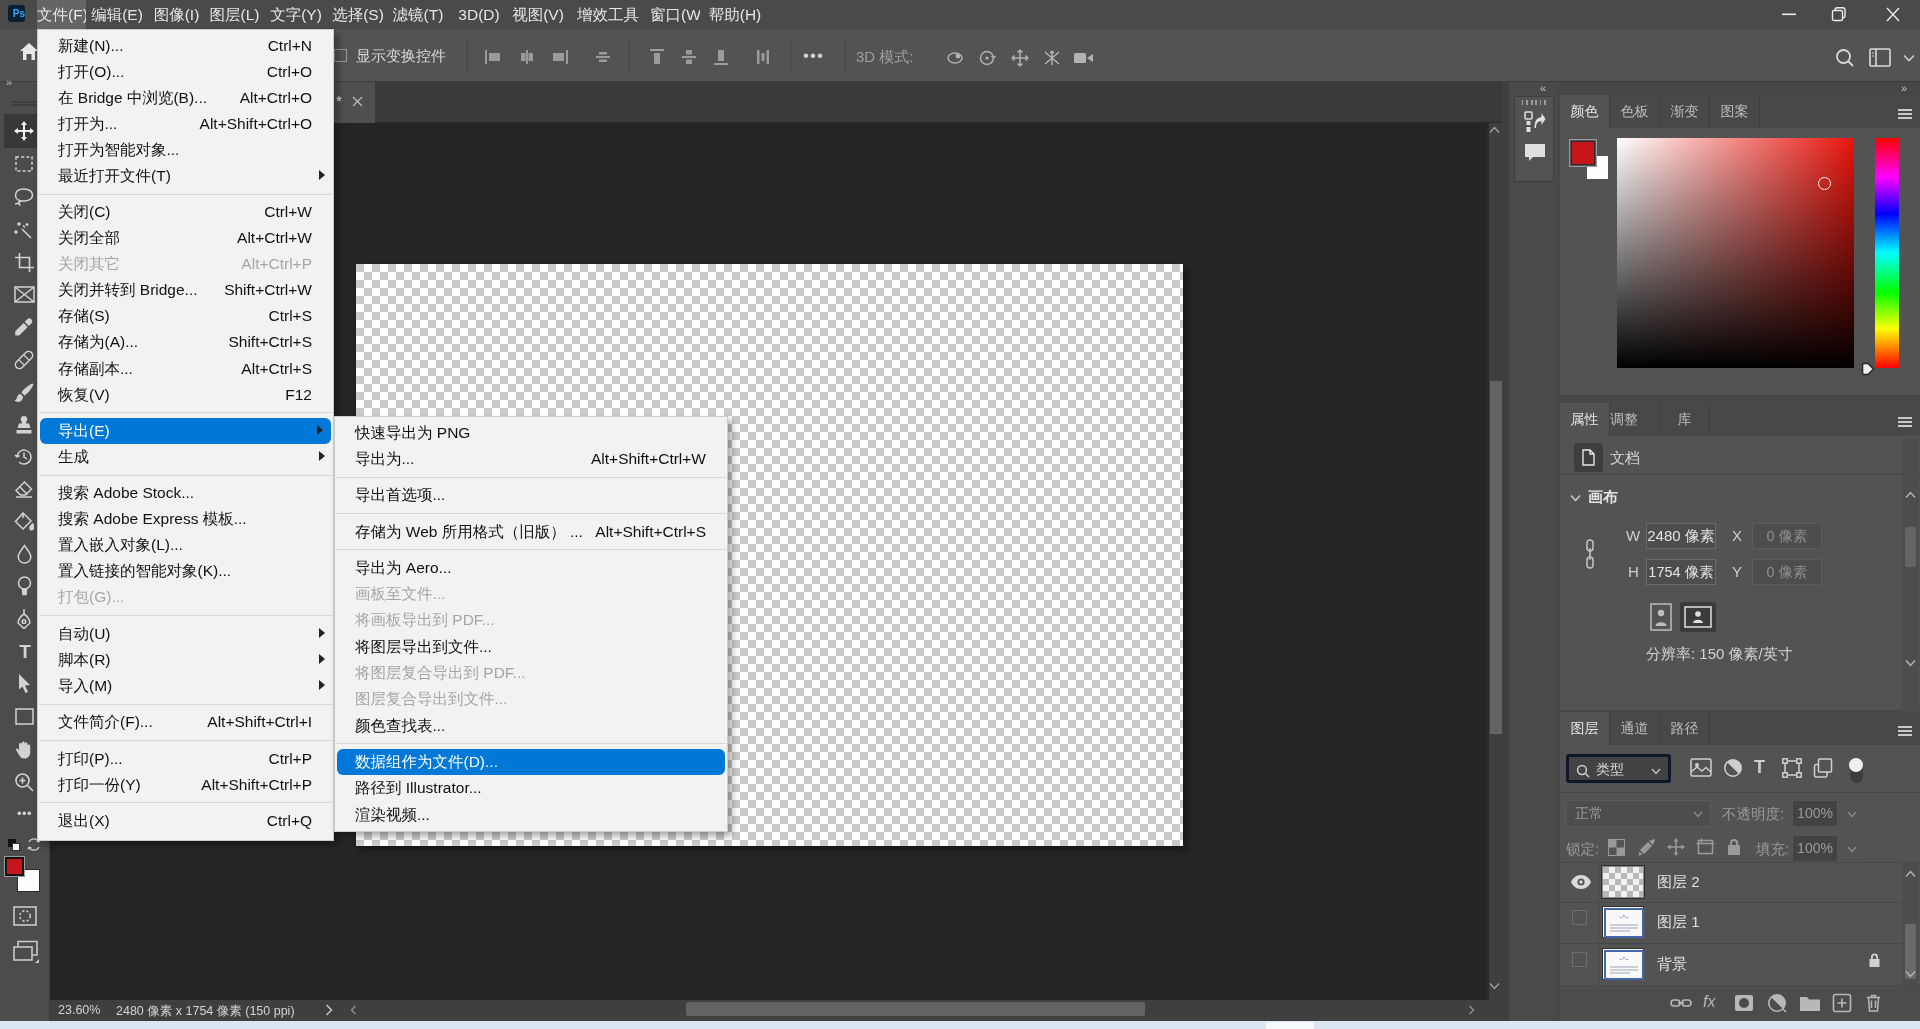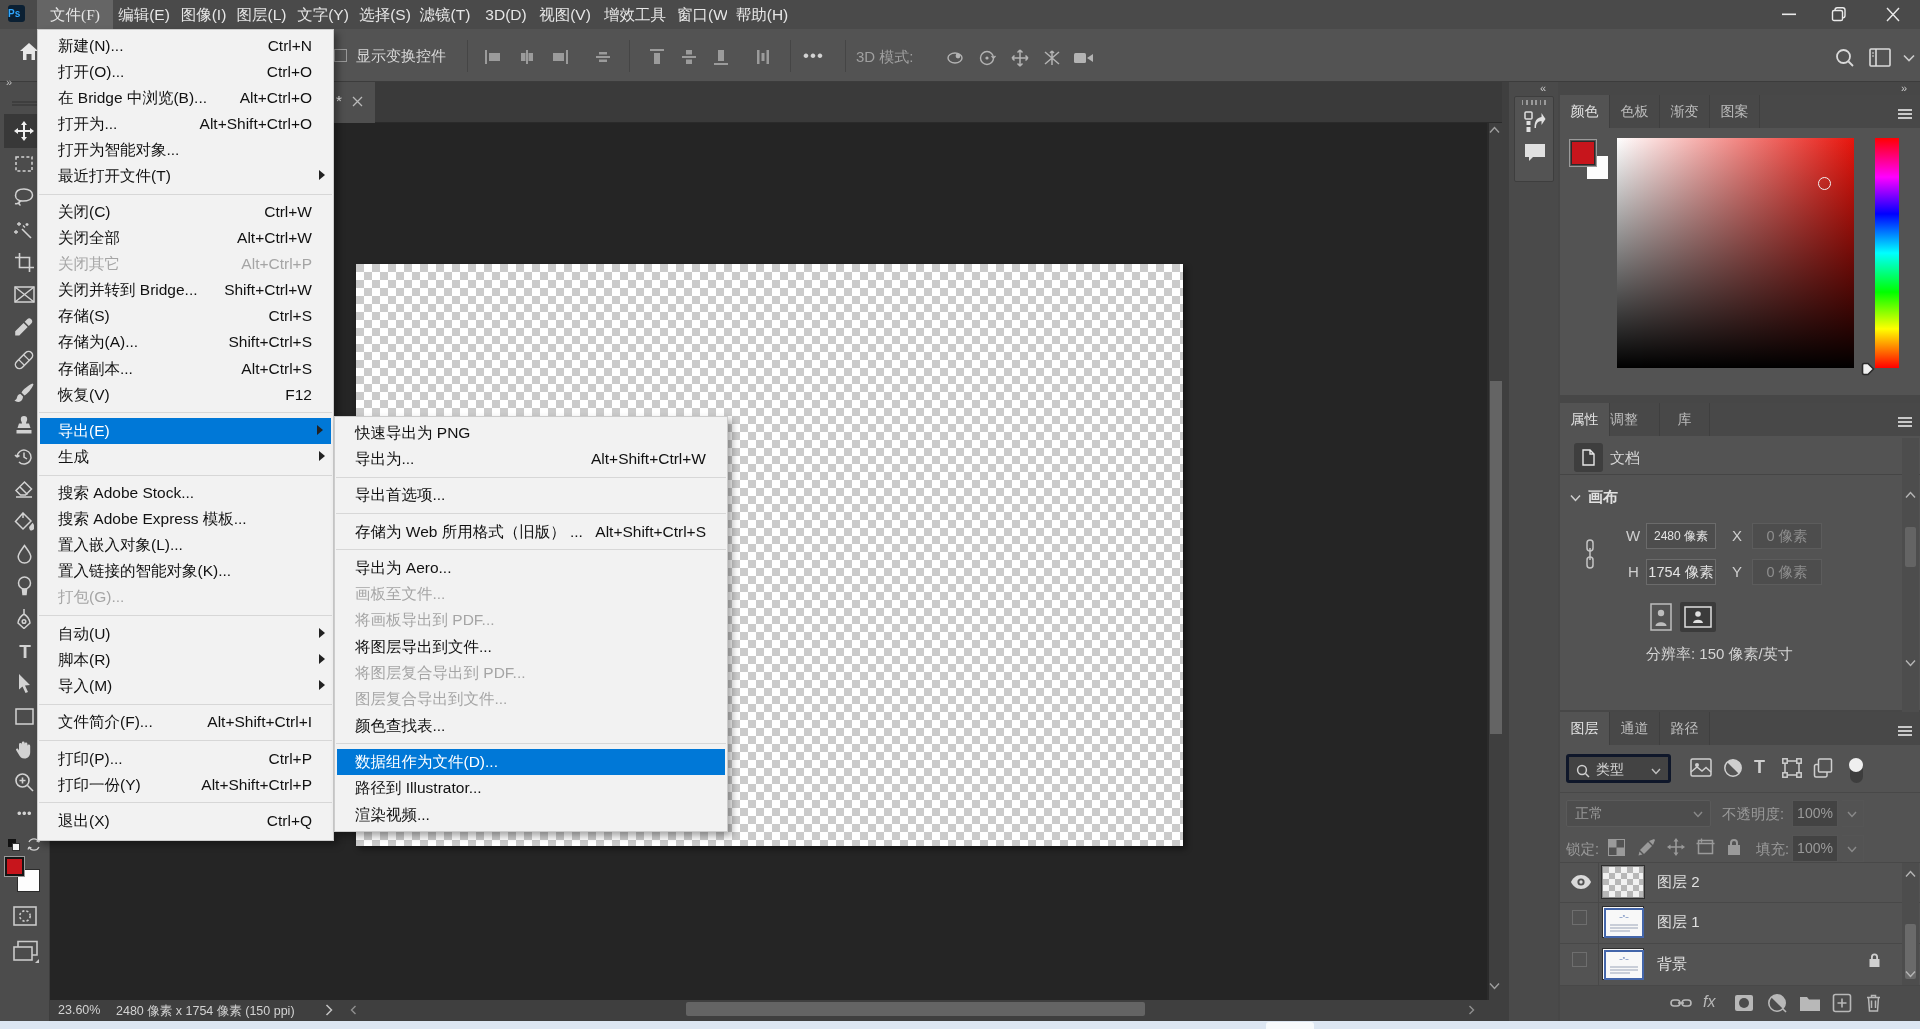--- a/index.html
+++ b/index.html
@@ -6,21 +6,21 @@
   html,body { width:1920px; height:1029px; overflow:hidden; background:#535353;
     font-family:"Liberation Sans", sans-serif; }
   .abs { position:absolute; }
   #stage { position:relative; width:1920px; height:1029px; }
   
   #menubar { left:0; top:0; width:1920px; height:29px; background:#4a4a4a; }
   #menubar .mi { float:left; height:29px; line-height:29px; color:#e6e6e6;
      font-size:15.5px; text-align:center; overflow:hidden; white-space:nowrap; }
   #menubar .mi.active { background:#656565; }
   #pslogo { left:8px; top:5px; width:17px; height:17px; background:#0b2033; border-radius:3px;
-     color:#31a8ff; font-size:10px; font-weight:bold; text-align:left; line-height:17px; }
+     color:#31a8ff; font-size:10px; font-weight:bold; text-align:right; line-height:17px; }
   
   #optbar { left:0; top:29px; width:1920px; height:53px; background:#535353;
       border-bottom:1px solid #3c3c3c; }
   .vsep { position:absolute; top:40px; height:32px; width:1px; background:#454545; }
   
   #toolbar { left:0; top:82px; width:50px; height:939px; background:#4c4c4c;
       border-right:1px solid #3e3e3e; }
   
   #docarea { left:50px; top:82px; width:1452px; height:939px; background:#252525; }
   #tabbar { left:50px; top:82px; width:1452px; height:41px; background:#3a3a3a;
@@ -47,21 +47,21 @@
   .burger { position:absolute; right:8px; top:10px; width:14px; height:2px; background:#c9c9c9;
      box-shadow:0 4px 0 #c9c9c9, 0 8px 0 #c9c9c9; }
   
   #taskbar { left:0; top:1021px; width:1920px; height:8px; background:#dce6f2; }
   
   .wmenu { position:absolute; background:#f2f2f2; border:1px solid #cccccc;
      box-shadow:4px 4px 7px rgba(0,0,0,0.35); font-size:15.5px; color:#111; }
   .wmenu .it { position:relative; height:26.3px; line-height:26.3px; padding:0 20px; }
   .wmenu .it .sc { position:absolute; right:21px; top:0; }
   .wmenu .it.dis { color:#a5a5a5; }
-  .wmenu .it.hl { background:#0078d7; color:#fff; margin:0 2px; padding:0 18px; }
+  .wmenu .it.hl { background:#0078d7; color:#fff; margin:0 2px; padding:0 18px;border-radius:6px; }
   .wmenu .sep { height:1px; background:#d7d7d7; margin:4.5px 1px; }
   #filemenu .it { height:26.05px; line-height:26.05px; }
   #filemenu .sep { margin:4.65px 1px; }
   #filemenu { padding-bottom:6px !important; }
   .wmenu .arr { position:absolute; right:8px; top:7px; width:0; height:0;
      border-left:6px solid #222; border-top:5.5px solid transparent; border-bottom:5.5px solid transparent; }
   svg { display:block; }
 </style>
 </head>
 <body>
@@ -76,21 +76,21 @@
   <div class="abs" id="canvas"></div>
   <div class="abs" id="vscroll"></div>
   <div class="abs" id="vthumb"></div>
   <div class="abs" id="statusbar"></div>
   <div class="abs" id="hthumb"></div>
   <div class="abs" id="dockgap"></div>
   <div class="abs" id="dockstrip"></div>
   <div class="abs" id="panels"></div>
   <div class="abs" id="menubar">
     <div class="mi" style="width:37px;"></div>
-    <div class="mi active" style="width:76px;font-family:Liberation Serif, serif;">文件(F)</div>
+    <div class="mi active" style="width:49px;">文件(F)</div>
     <div class="mi" style="width:62px;">编辑(E)</div>
     <div class="mi" style="width:57px;">图像(I)</div>
     <div class="mi" style="width:59px;">图层(L)</div>
     <div class="mi" style="width:64px;">文字(Y)</div>
     <div class="mi" style="width:60px;">选择(S)</div>
     <div class="mi" style="width:60px;">滤镜(T)</div>
     <div class="mi" style="width:62px;">3D(D)</div>
     <div class="mi" style="width:56px;">视图(V)</div>
     <div class="mi" style="width:84px;">增效工具</div>
     <div class="mi" style="width:50px;">窗口(W)</div>
@@ -367,21 +367,21 @@
       </div>
       <div class="abs" style="left:50px; top:46px; font-size:15px; color:#d6d6d6;">文档</div>
       <div class="abs" style="left:0px; top:71px; width:360px; height:1px; background:#454545;"></div>
 
       <svg class="abs" style="left:10px; top:91px;" width="11" height="8" viewBox="0 0 11 8" fill="none" stroke="#cfcfcf" stroke-width="1.5">
         <path d="M1 1.5 L5.5 6.5 L10 1.5"></path>
         </svg>
       <div class="abs" style="left:28px; top:85px; font-size:15px; font-weight:bold; color:#e2e2e2;">画布</div>
 
       <div class="abs" style="left:66px; top:124px; font-size:15px; color:#cfcfcf;">W</div>
-      <div class="abs" style="left:86px; top:120px; width:70px; height:26px; background:#4d4d4d; border:1px solid #6b6b6b; color:#e3e3e3; font-size:12px; line-height:24px; text-align:center;">2480 像素</div>
+      <div class="abs" style="left:86px; top:120px; width:70px; height:26px; background:#4d4d4d; border:1px solid #6b6b6b; color:#e3e3e3; font-size:15px; line-height:24px; text-align:center;">2480 像素</div>
       <div class="abs" style="left:172px; top:124px; font-size:15px; color:#cfcfcf;">X</div>
       <div class="abs" style="left:192px; top:120px; width:70px; height:26px; background:#4d4d4d; border:1px solid #5c5c5c; color:#8e8e8e; font-size:14.5px; line-height:24px; text-align:center;">0 像素</div>
 
       <div class="abs" style="left:68px; top:160px; font-size:15px; color:#cfcfcf;">H</div>
       <div class="abs" style="left:86px; top:156px; width:70px; height:26px; background:#4d4d4d; border:1px solid #6b6b6b; color:#e3e3e3; font-size:14.5px; line-height:24px; text-align:center;">1754 像素</div>
       <div class="abs" style="left:172px; top:160px; font-size:15px; color:#cfcfcf;">Y</div>
       <div class="abs" style="left:192px; top:156px; width:70px; height:26px; background:#4d4d4d; border:1px solid #5c5c5c; color:#8e8e8e; font-size:14.5px; line-height:24px; text-align:center;">0 像素</div>
 
       <svg class="abs" style="left:24px; top:136px;" width="12" height="30" viewBox="0 0 12 30" fill="none" stroke="#c4c4c4" stroke-width="1.5">
         <rect x="3" y="1" width="6" height="11" rx="3"></rect>

